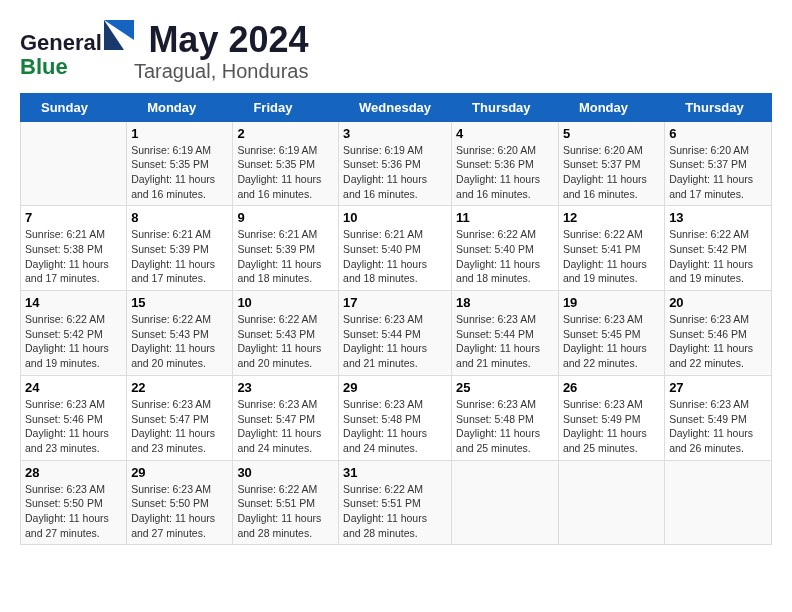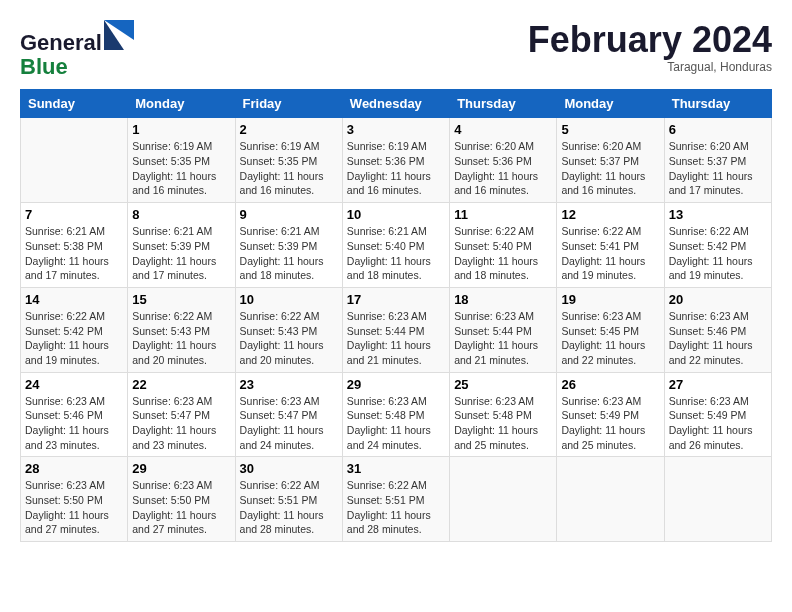--- a/index.html
+++ b/index.html
@@ -5,21 +5,21 @@
     * { box-sizing: border-box; margin: 0; padding: 0; }
     body {
       font-family: Arial, sans-serif;
       background: #fff;
       width: 792px;
       min-height: 612px;
       padding: 20px;
     }
     .header {
       display: flex;
-      justify-content: space-between;
+      justify-content: flex-start;
       align-items: flex-start;
       margin-bottom: 10px;
     }
     .logo {
       display: flex;
       align-items: center;
     }
     .logo-text {
       font-size: 22px;
       font-weight: bold;
@@ -35,34 +35,34 @@
     .title-block {
       text-align: right;
     }
     .month-title {
       font-size: 36px;
       font-weight: bold;
       color: #1a1a2e;
       line-height: 1.1;
     }
     .location {
-      font-size: 12px;
+      font-size: 20px;
       color: #555;
     }
     table {
       width: 100%;
       border-collapse: collapse;
       font-size: 11px;
     }
     thead tr {
       background-color: #1565c0;
       color: white;
     }
     thead th {
-      padding: 6px 7px;
+      padding: 6px 20px;
       text-align: left;
       font-size: 13px;
       font-weight: bold;
       border: 1px solid #1565c0;
     }
     tbody tr {
       border-bottom: 1px solid #ccc;
     }
     tbody td {
       border: 1px solid #ddd;
@@ -98,21 +98,21 @@
             <polygon points="0,0 30,0 30,20" fill="#1565c0"></polygon>
             <polygon points="0,0 0,30 20,30" fill="#1a3a6e"></polygon>
           </svg>
       </div>
       <div class="logo-text">
         <span class="logo-blue">Blue</span>
       </div>
     </div>
   </div>
   <div class="title-block">
-    <div class="month-title">February 2024</div>
+    <div class="month-title">May 2024</div>
     <div class="location">Taragual, Honduras</div>
   </div>
 </div>
 
 <table>
   <thead>
     <tr>
     <th>Sunday</th>
         <th>Monday</th>
         <th>Friday</th>

